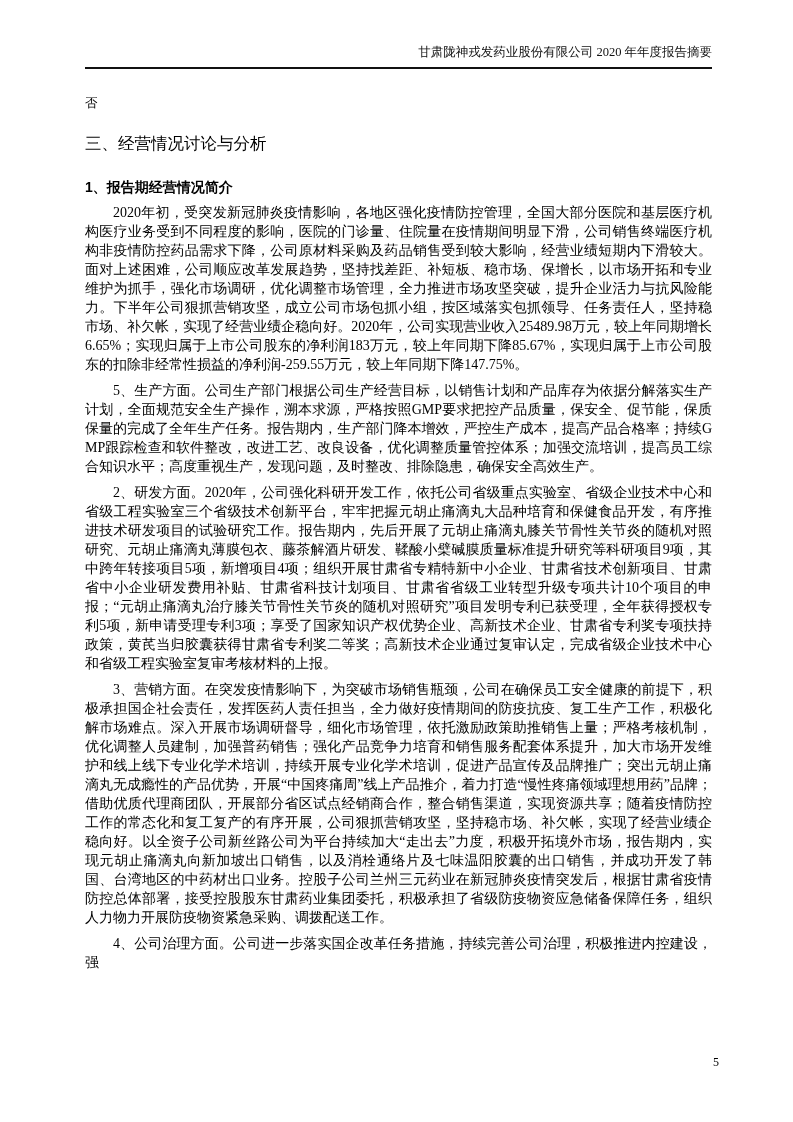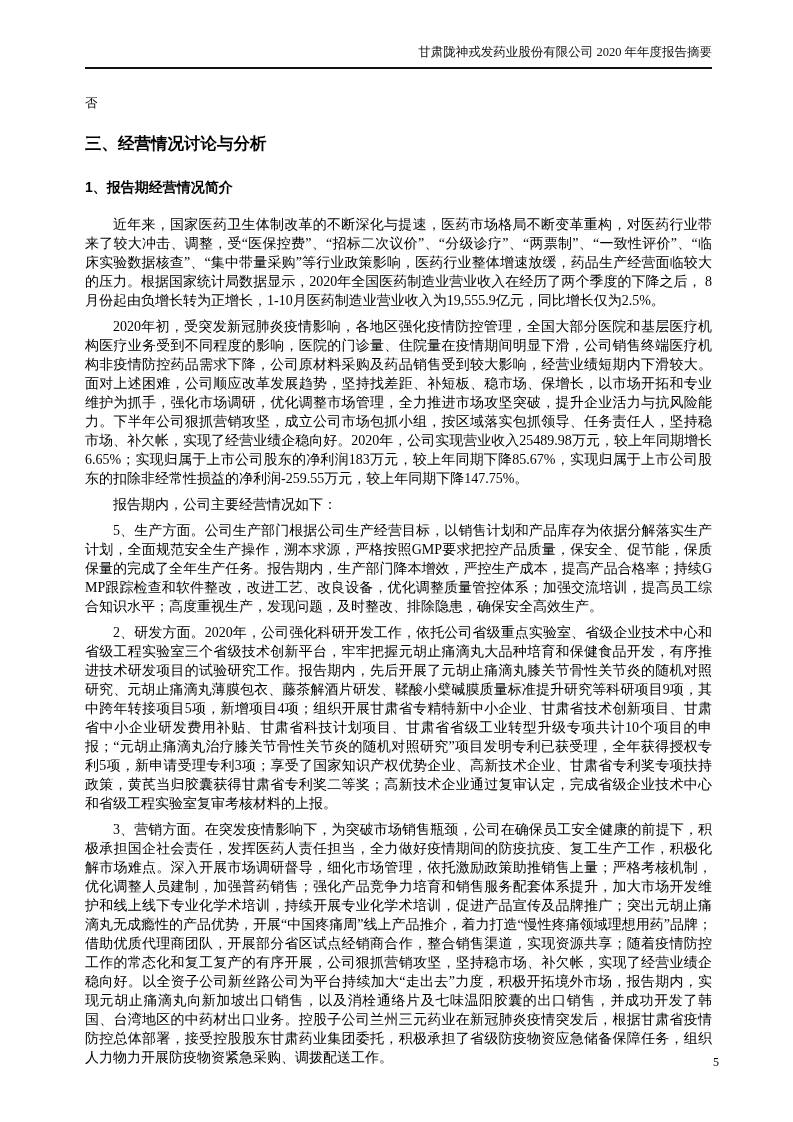--- a/index.html
+++ b/index.html
@@ -31,21 +31,21 @@
   .doc-body {
     margin: 0 81px 0 85px;
   }
   .answer-line {
     margin: 27px 0 0 0;
     font-size: 12.5px;
     line-height: 15px;
   }
   h1.section-title {
     font-family: "Liberation Sans", "DejaVu Sans", sans-serif;
-    font-weight: bold;
+    font-weight: normal;
     font-size: 16.5px;
     line-height: 20px;
     margin: 22px 0 0 0;
     color: #000000;
   }
   h2.subsection-title {
     font-family: "Liberation Sans", "DejaVu Sans", sans-serif;
     font-weight: bold;
     font-size: 14px;
     line-height: 18px;
@@ -81,30 +81,29 @@
   </div>
 
   <div class="doc-body">
 
     <p class="answer-line">否</p>
 
     <h1 class="section-title">三、经营情况讨论与分析</h1>
 
     <h2 class="subsection-title">1、报告期经营情况简介</h2>
 
-    <p class="body-para first">近年来，国家医药卫生体制改革的不断深化与提速，医药市场格局不断变革重构，对医药行业带来了较大冲击、调整，受“医保控费”、“招标二次议价”、“分级诊疗”、“两票制”、“一致性评价”、“临床实验数据核查”、“集中带量采购”等行业政策影响，医药行业整体增速放缓，药品生产经营面临较大的压力。根据国家统计局数据显示，2020年全国医药制造业营业收入在经历了两个季度的下降之后， 8月份起由负增长转为正增长，1-10月医药制造业营业收入为19,555.9亿元，同比增长仅为2.5%。</p>
 
     <p class="body-para">2020年初，受突发新冠肺炎疫情影响，各地区强化疫情防控管理，全国大部分医院和基层医疗机构医疗业务受到不同程度的影响，医院的门诊量、住院量在疫情期间明显下滑，公司销售终端医疗机构非疫情防控药品需求下降，公司原材料采购及药品销售受到较大影响，经营业绩短期内下滑较大。面对上述困难，公司顺应改革发展趋势，坚持找差距、补短板、稳市场、保增长，以市场开拓和专业维护为抓手，强化市场调研，优化调整市场管理，全力推进市场攻坚突破，提升企业活力与抗风险能力。下半年公司狠抓营销攻坚，成立公司市场包抓小组，按区域落实包抓领导、任务责任人，坚持稳市场、补欠帐，实现了经营业绩企稳向好。2020年，公司实现营业收入25489.98万元，较上年同期增长6.65%；实现归属于上市公司股东的净利润183万元，较上年同期下降85.67%，实现归属于上市公司股东的扣除非经常性损益的净利润-259.55万元，较上年同期下降147.75%。</p>
 
-    <p class="body-para">报告期内，公司主要经营情况如下：</p>
 
     <p class="body-para">5、生产方面。公司生产部门根据公司生产经营目标，以销售计划和产品库存为依据分解落实生产计划，全面规范安全生产操作，溯本求源，严格按照GMP要求把控产品质量，保安全、促节能，保质保量的完成了全年生产任务。报告期内，生产部门降本增效，严控生产成本，提高产品合格率；持续GMP跟踪检查和软件整改，改进工艺、改良设备，优化调整质量管控体系；加强交流培训，提高员工综合知识水平；高度重视生产，发现问题，及时整改、排除隐患，确保安全高效生产。</p>
 
     <p class="body-para">2、研发方面。2020年，公司强化科研开发工作，依托公司省级重点实验室、省级企业技术中心和省级工程实验室三个省级技术创新平台，牢牢把握元胡止痛滴丸大品种培育和保健食品开发，有序推进技术研发项目的试验研究工作。报告期内，先后开展了元胡止痛滴丸膝关节骨性关节炎的随机对照研究、元胡止痛滴丸薄膜包衣、藤茶解酒片研发、鞣酸小檗碱膜质量标准提升研究等科研项目9项，其中跨年转接项目5项，新增项目4项；组织开展甘肃省专精特新中小企业、甘肃省技术创新项目、甘肃省中小企业研发费用补贴、甘肃省科技计划项目、甘肃省省级工业转型升级专项共计10个项目的申报；“元胡止痛滴丸治疗膝关节骨性关节炎的随机对照研究”项目发明专利已获受理，全年获得授权专利5项，新申请受理专利3项；享受了国家知识产权优势企业、高新技术企业、甘肃省专利奖专项扶持政策，黄芪当归胶囊获得甘肃省专利奖二等奖；高新技术企业通过复审认定，完成省级企业技术中心和省级工程实验室复审考核材料的上报。</p>
 
     <p class="body-para">3、营销方面。在突发疫情影响下，为突破市场销售瓶颈，公司在确保员工安全健康的前提下，积极承担国企社会责任，发挥医药人责任担当，全力做好疫情期间的防疫抗疫、复工生产工作，积极化解市场难点。深入开展市场调研督导，细化市场管理，依托激励政策助推销售上量；严格考核机制，优化调整人员建制，加强普药销售；强化产品竞争力培育和销售服务配套体系提升，加大市场开发维护和线上线下专业化学术培训，持续开展专业化学术培训，促进产品宣传及品牌推广；突出元胡止痛滴丸无成瘾性的产品优势，开展“中国疼痛周”线上产品推介，着力打造“慢性疼痛领域理想用药”品牌；借助优质代理商团队，开展部分省区试点经销商合作，整合销售渠道，实现资源共享；随着疫情防控工作的常态化和复工复产的有序开展，公司狠抓营销攻坚，坚持稳市场、补欠帐，实现了经营业绩企稳向好。以全资子公司新丝路公司为平台持续加大“走出去”力度，积极开拓境外市场，报告期内，实现元胡止痛滴丸向新加坡出口销售，以及消栓通络片及七味温阳胶囊的出口销售，并成功开发了韩国、台湾地区的中药材出口业务。控股子公司兰州三元药业在新冠肺炎疫情突发后，根据甘肃省疫情防控总体部署，接受控股股东甘肃药业集团委托，积极承担了省级防疫物资应急储备保障任务，组织人力物力开展防疫物资紧急采购、调拨配送工作。</p>
 
+    <p class="body-para">4、公司治理方面。公司进一步落实国企改革任务措施，持续完善公司治理，积极推进内控建设，强</p>
 
   </div>
 
   <div class="page-number">5</div>
 
 </div>
 
 </body></html>

